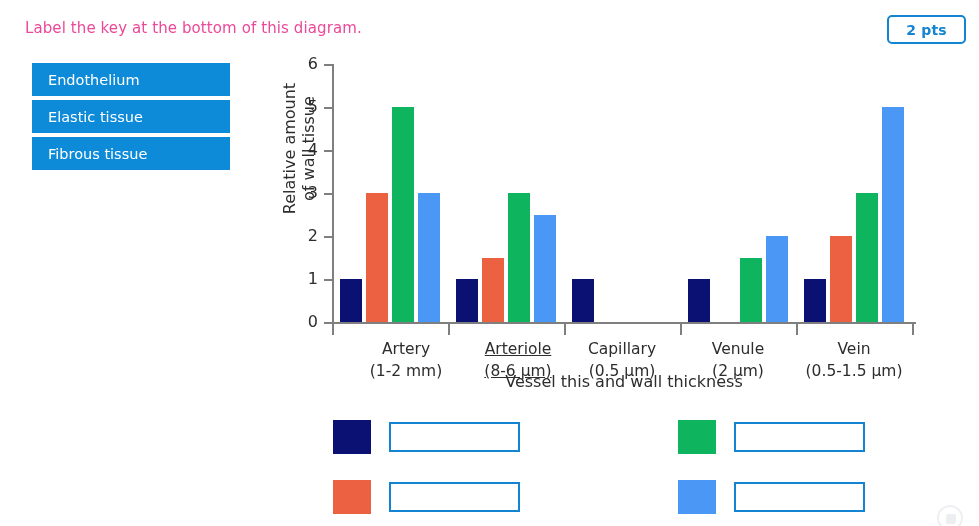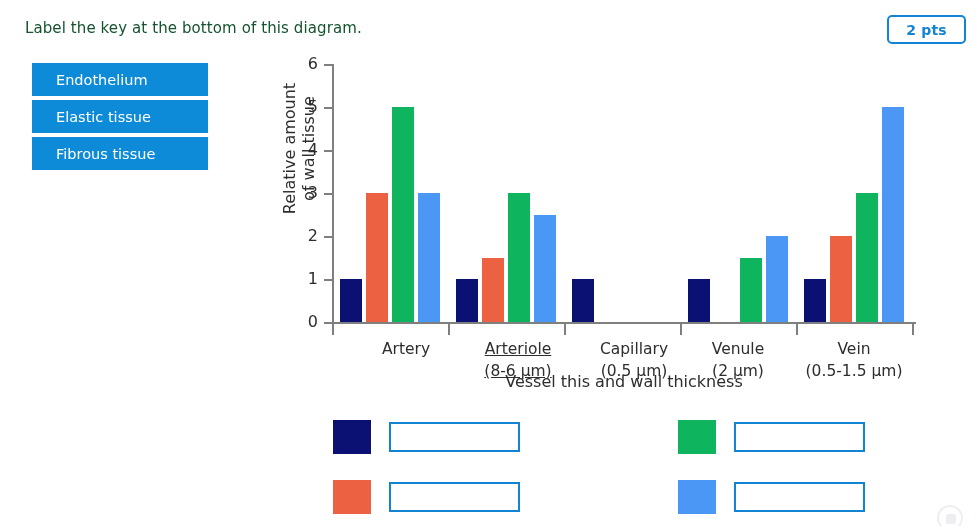--- a/index.html
+++ b/index.html
@@ -5,36 +5,36 @@
   html,body{margin:0;padding:0;}
   body{
     width:979px;height:526px;position:relative;overflow:hidden;
     background:#ffffff;
     font-family:"DejaVu Sans","Liberation Sans",sans-serif;
     color:#3c4852;
   }
   
   #prompt{
     position:absolute;left:25px;top:19px;
-    font-size:15px;color:#14532d;letter-spacing:.1px;white-space:nowrap;
+    font-size:15px;color:#ec4899;letter-spacing:.1px;white-space:nowrap;
   }
   #pts-badge{
     position:absolute;right:13px;top:15px;
     width:79px;height:29px;box-sizing:border-box;
     border:2px solid #1384d1;border-radius:5px;background:#fff;
     display:flex;align-items:center;justify-content:center;
     color:#1384d1;font-size:14px;font-weight:bold;letter-spacing:.2px;
   }
   
   #tiles{position:absolute;left:32px;top:63px;width:176px;}
   .tile{
-    width:176px;height:33px;box-sizing:border-box;
+    width:198px;height:33px;box-sizing:border-box;
     background:#0d8bd9;color:#ffffff;
     display:flex;align-items:center;
-    padding-left:24px;font-size:14.5px;margin-bottom:4px;
+    padding-left:16px;font-size:14.5px;margin-bottom:4px;
     cursor:move;
   }
   
   #chart{position:absolute;left:228px;top:58px;width:700px;height:330px;}
   #ytitle{
     position:absolute;left:-8px;top:72px;width:160px;
     transform:rotate(-90deg);transform-origin:center center;
     text-align:center;font-size:16px;color:#2d2d2d;line-height:1.16;
   }
   
@@ -134,26 +134,27 @@
       <div class="bar" style="left: 408px; height: 64.5px; background: rgb(15, 181, 94);"></div>
       <div class="bar" style="left: 434px; height: 86px; background: rgb(74, 151, 245);"></div>
       <div class="bar" style="left: 472px; height: 43px; background: rgb(10, 17, 114);"></div>
       <div class="bar" style="left: 498px; height: 86px; background: rgb(236, 97, 66);"></div>
       <div class="bar" style="left: 524px; height: 129px; background: rgb(15, 181, 94);"></div>
       <div class="bar" style="left: 550px; height: 215px; background: rgb(74, 151, 245);"></div>
     </div>
   <div id="xaxis">
       <div class="group-lab" style="left: 120px; width: 116px;">
         <div>Artery</div>
+        <div>(1-2 mm)</div>
       </div>
       <div class="group-lab" style="left: 232px; width: 116px; text-decoration: underline;">
         <div>Arteriole</div>
         <div>(8-6 µm)</div>
       </div>
-      <div class="group-lab" style="left: 348px; width: 116px;">
+      <div class="group-lab" style="left: 336px; width: 116px;">
         <div>Capillary</div>
         <div>(0.5 µm)</div>
       </div>
       <div class="group-lab" style="left: 452px; width: 116px;">
         <div>Venule</div>
         <div>(2 µm)</div>
       </div>
       <div class="group-lab" style="left: 568px; width: 116px;">
         <div>Vein</div>
         <div>(0.5-1.5 µm)</div>

